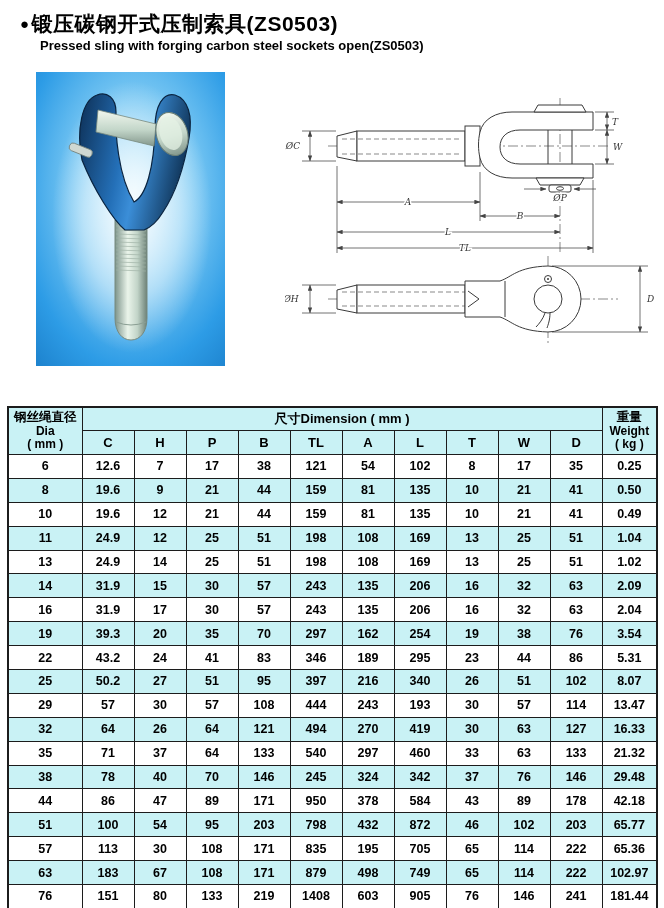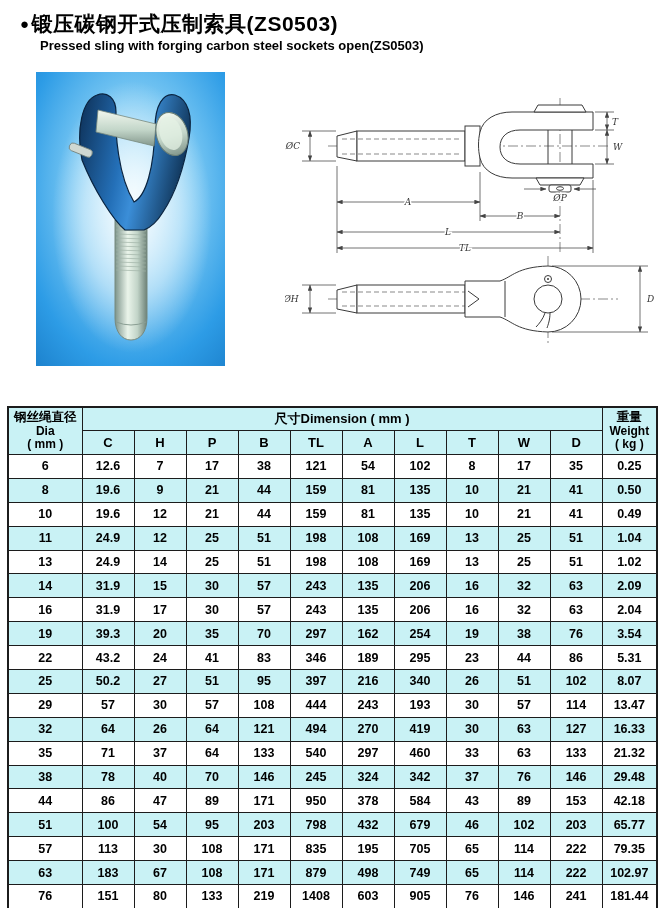--- a/index.html
+++ b/index.html
@@ -448,50 +448,50 @@
           <td>44</td>
           <td>86</td>
           <td>47</td>
           <td>89</td>
           <td>171</td>
           <td>950</td>
           <td>378</td>
           <td>584</td>
           <td>43</td>
           <td>89</td>
-          <td>153</td>
+          <td>178</td>
           <td>42.18</td>
         </tr>
         <tr class="alt">
           <td>51</td>
           <td>100</td>
           <td>54</td>
           <td>95</td>
           <td>203</td>
           <td>798</td>
           <td>432</td>
-          <td>679</td>
+          <td>872</td>
           <td>46</td>
           <td>102</td>
           <td>203</td>
           <td>65.77</td>
         </tr>
         <tr>
           <td>57</td>
           <td>113</td>
           <td>30</td>
           <td>108</td>
           <td>171</td>
           <td>835</td>
           <td>195</td>
           <td>705</td>
           <td>65</td>
           <td>114</td>
           <td>222</td>
-          <td>79.35</td>
+          <td>65.36</td>
         </tr>
         <tr class="alt">
           <td>63</td>
           <td>183</td>
           <td>67</td>
           <td>108</td>
           <td>171</td>
           <td>879</td>
           <td>498</td>
           <td>749</td>

